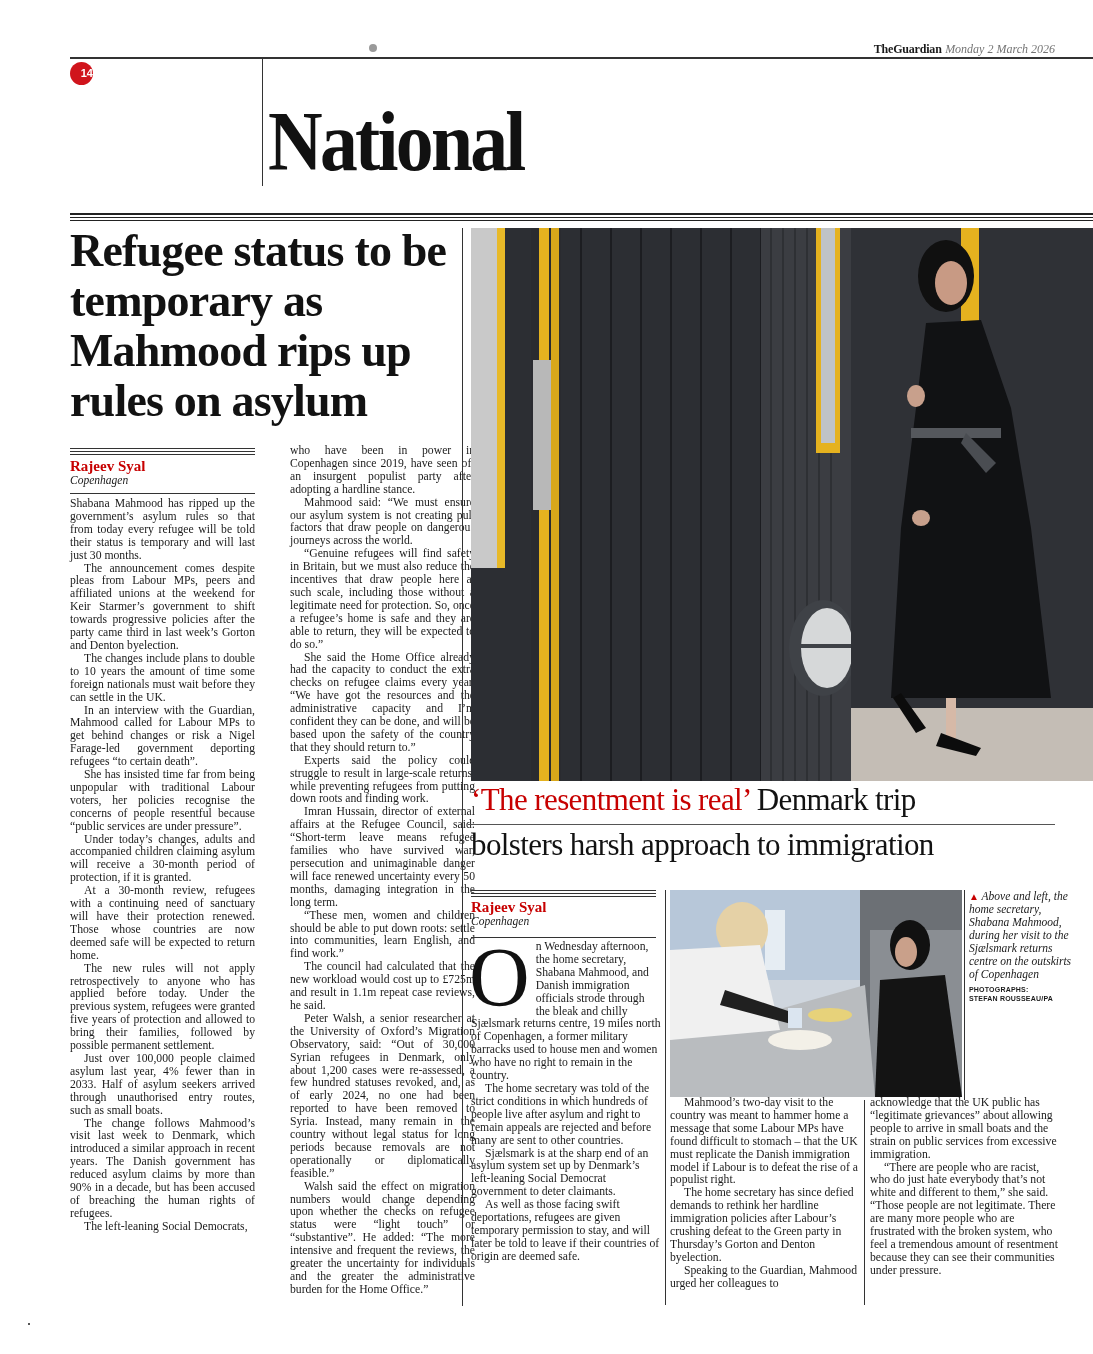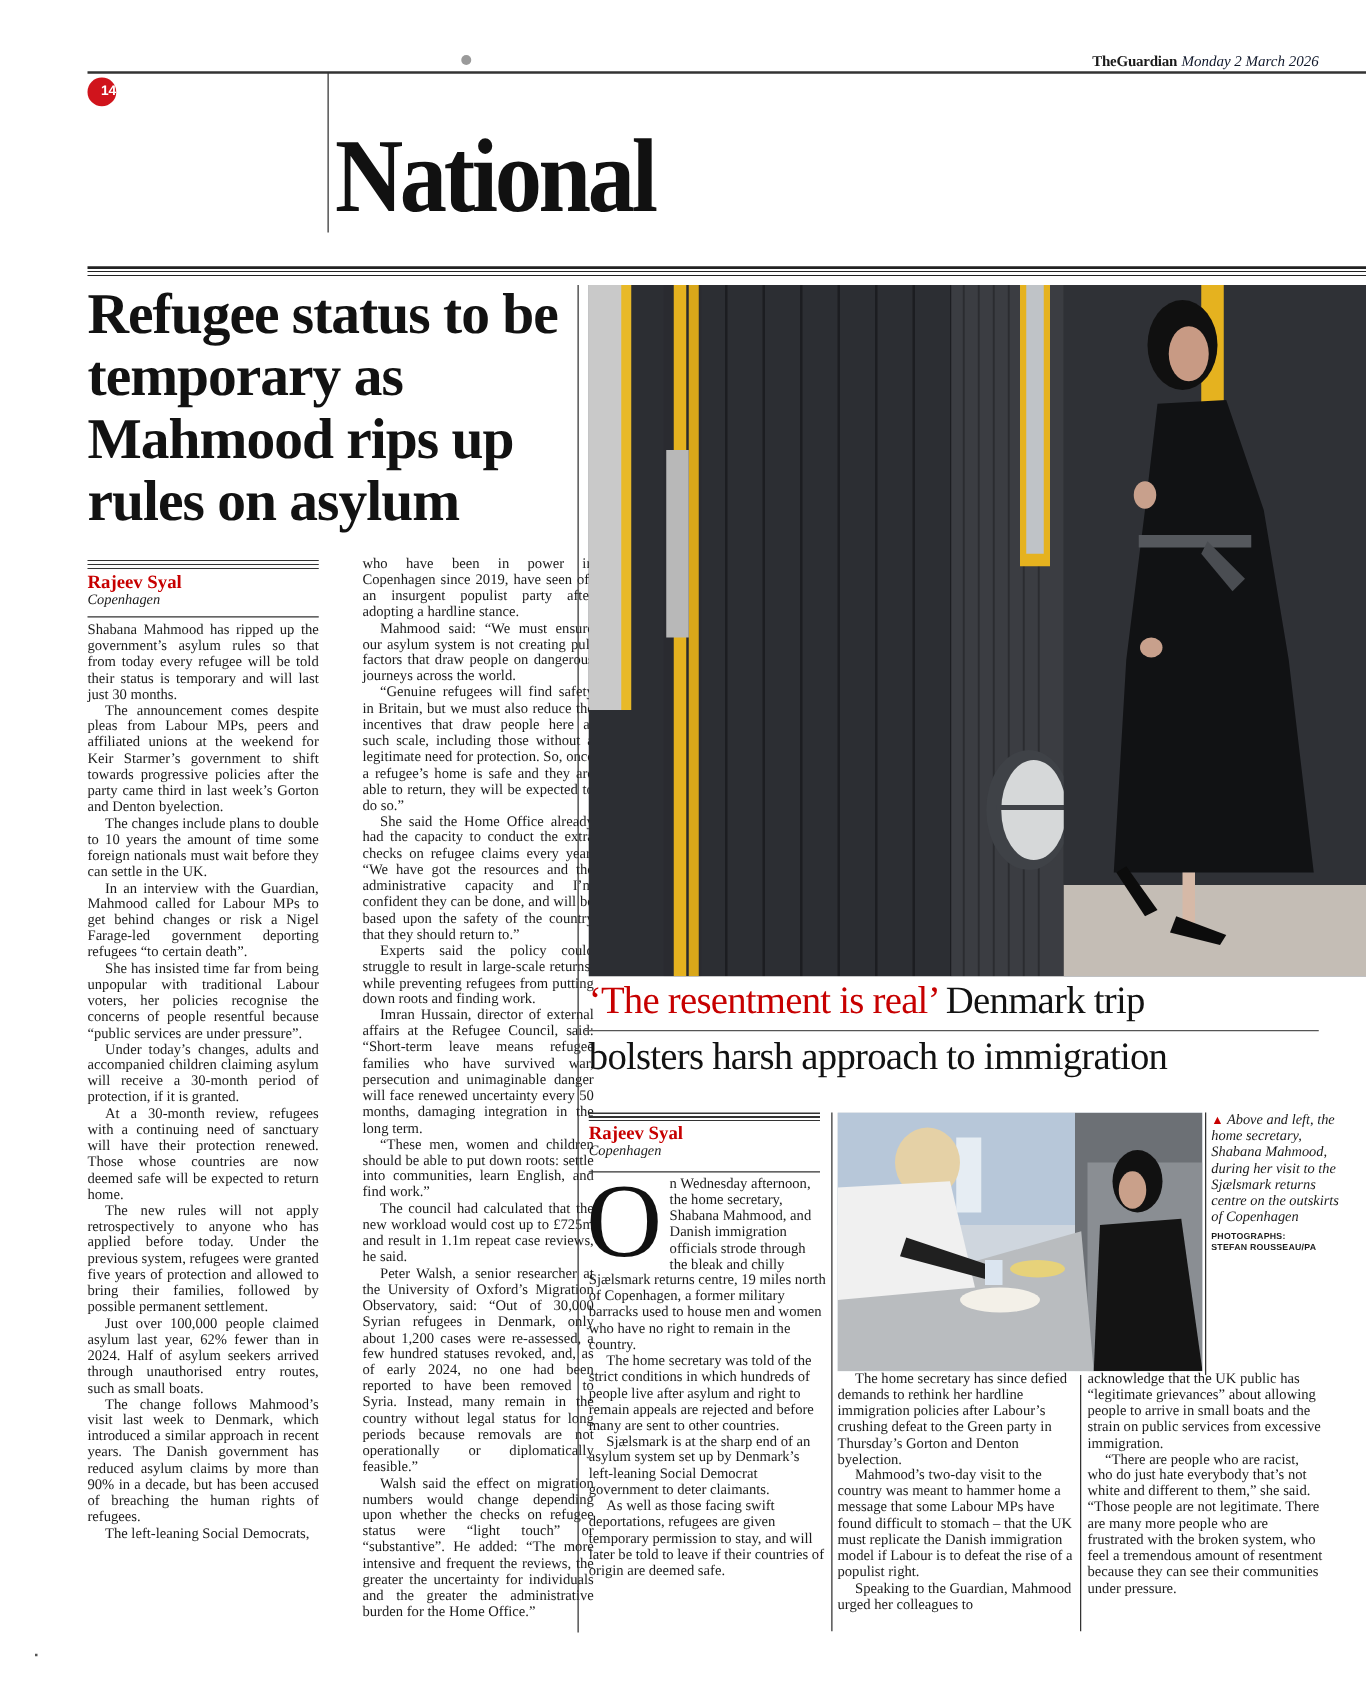--- a/index.html
+++ b/index.html
@@ -3,21 +3,21 @@
 <meta charset="utf-8">
 <style>
   * { box-sizing: border-box; margin: 0; padding: 0; }
   html, body { width: 1093px; height: 1354px; background: #ffffff; overflow: hidden; }
   body { position: relative; font-family: "DejaVu Serif", serif; color: #1a1a1a; }
 
   
   .top-dot { position: absolute; left: 369px; top: 44px; width: 8px; height: 8px; border-radius: 50%; background: #9a9a9a; }
   .masthead { position: absolute; right: 38px; top: 42px; font-size: 11px; white-space: nowrap; }
   .masthead .brand { font-family: "Liberation Serif", serif; font-weight: bold; font-size: 12px; letter-spacing: -0.2px; }
-  .masthead .date { font-family: "Liberation Serif", serif; font-style: italic; font-size: 12px; color: #0f172a; }
+  .masthead .date { font-family: "Liberation Serif", serif; font-style: italic; font-size: 12px; color: #737373; }
   .top-rule { position: absolute; left: 70px; right: 0; top: 57px; height: 2px; background: #333; }
   .section-vrule { position: absolute; left: 262px; top: 58px; width: 1px; height: 128px; background: #333; }
   .page-badge { position: absolute; left: 70px; top: 62px; width: 23px; height: 23px; border-radius: 50%; background: #d0141c; color: #fff; font-family: "Liberation Sans", sans-serif; font-weight: bold; font-size: 11px; line-height: 23px; text-align: right; }
   .section-title { position: absolute; left: 268px; top: 100px; font-family: "Liberation Serif", serif; font-weight: bold; font-size: 84px; line-height: 1; letter-spacing: -3px; transform: scaleX(0.9); transform-origin: left top; color: #111; }
 
   
   .triple-rule { position: absolute; left: 70px; right: 0; top: 213px; height: 10px;
     background: linear-gradient(#222 0 2px, transparent 2px 4px, #222 4px 5px, transparent 5px 7px, #222 7px 8px, transparent 8px); }
 
   
@@ -75,21 +75,21 @@
 
 <div class="col" id="main-col1" style="left:70px; top:498px; width:185px;">
     <p class="first">Shabana Mahmood has ripped up the government’s asylum rules so that from today every refugee will be told their status is temporary and will last just 30 months.</p>
     <p>The announcement comes despite pleas from Labour MPs, peers and affiliated unions at the weekend for Keir Starmer’s government to shift towards progressive policies after the party came third in last week’s Gorton and Denton byelection.</p>
     <p>The changes include plans to double to 10 years the amount of time some foreign nationals must wait before they can settle in the UK.</p>
     <p>In an interview with the Guardian, Mahmood called for Labour MPs to get behind changes or risk a Nigel Farage-led government deporting refugees “to certain death”.</p>
     <p>She has insisted time far from being unpopular with traditional Labour voters, her policies recognise the concerns of people resentful because “public services are under pressure”.</p>
     <p>Under today’s changes, adults and accompanied children claiming asylum will receive a 30-month period of protection, if it is granted.</p>
     <p>At a 30-month review, refugees with a continuing need of sanctuary will have their protection renewed. Those whose countries are now deemed safe will be expected to return home.</p>
     <p>The new rules will not apply retrospectively to anyone who has applied before today. Under the previous system, refugees were granted five years of protection and allowed to bring their families, followed by possible permanent settlement.</p>
-    <p>Just over 100,000 people claimed asylum last year, 62% fewer than in 2024. Half of asylum seekers arrived through unauthorised entry routes, such as small boats.</p>
+    <p>Just over 100,000 people claimed asylum last year, 4% fewer than in 2033. Half of asylum seekers arrived through unauthorised entry routes, such as small boats.</p>
     <p>The change follows Mahmood’s visit last week to Denmark, which introduced a similar approach in recent years. The Danish government has reduced asylum claims by more than 90% in a decade, but has been accused of breaching the human rights of refugees.</p>
     <p>The left-leaning Social Democrats,</p>
   </div>
 <div class="col" id="main-col2" style="left:270px; top:445px; width:185px;margin-left:20px;">
     <p class="first">who have been in power in Copenhagen since 2019, have seen off an insurgent populist party after adopting a hardline stance.</p>
     <p>Mahmood said: “We must ensure our asylum system is not creating pull factors that draw people on dangerous journeys across the world.</p>
     <p>“Genuine refugees will find safety in Britain, but we must also reduce the incentives that draw people here at such scale, including those without a legitimate need for protection. So, once a refugee’s home is safe and they are able to return, they will be expected to do so.”</p>
     <p>She said the Home Office already had the capacity to conduct the extra checks on refugee claims every year. “We have got the resources and the administrative capacity and I’m confident they can be done, and will be based upon the safety of the country that they should return to.”</p>
     <p>Experts said the policy could struggle to result in large-scale returns, while preventing refugees from putting down roots and finding work.</p>
     <p>Imran Hussain, director of external affairs at the Refugee Council, said: “Short-term leave means refugee families who have survived war, persecution and unimaginable danger will face renewed uncertainty every 50 months, damaging integration in the long term.</p>
@@ -208,22 +208,22 @@
 
 <div class="caption">
   <span class="tri">▲</span><span> Above and left, the home secretary, Shabana Mahmood, during her visit to the Sjælsmark returns centre on the outskirts of Copenhagen</span>
   <div class="credit">
     <div>PHOTOGRAPHS:</div>
     <div>STEFAN ROUSSEAU/PA</div>
   </div>
 </div>
 
 <div class="col col2" id="s2-col2" style="left:670px; top:1097px; width:188px;">
+    <p>Mahmood’s two-day visit to the country was meant to hammer home a message that some Labour MPs have found difficult to stomach – that the UK must replicate the Danish immigration model if Labour is to defeat the rise of a populist right.</p>
     <p>The home secretary has since defied demands to rethink her hardline immigration policies after Labour’s crushing defeat to the Green party in Thursday’s Gorton and Denton byelection.</p>
-    <p>Mahmood’s two-day visit to the country was meant to hammer home a message that some Labour MPs have found difficult to stomach – that the UK must replicate the Danish immigration model if Labour is to defeat the rise of a populist right.</p>
     <p>Speaking to the Guardian, Mahmood urged her colleagues to</p>
   </div>
 <div class="col-vrule" style="left:864px; top:1100px; height:205px;"></div>
 <div class="col col2" id="s2-col3" style="left:870px; top:1097px; width:190px;">
     <p class="first">acknowledge that the UK public has “legitimate grievances” about allowing people to arrive in small boats and the strain on public services from excessive immigration.</p>
     <p>“There are people who are racist, who do just hate everybody that’s not white and different to them,” she said. “Those people are not legitimate. There are many more people who are frustrated with the broken system, who feel a tremendous amount of resentment because they can see their communities under pressure.</p>
   </div>
 <div class="col-vrule" style="left:964px; top:890px; height:210px;"></div>
 
 <div class="footer-mark"></div>

